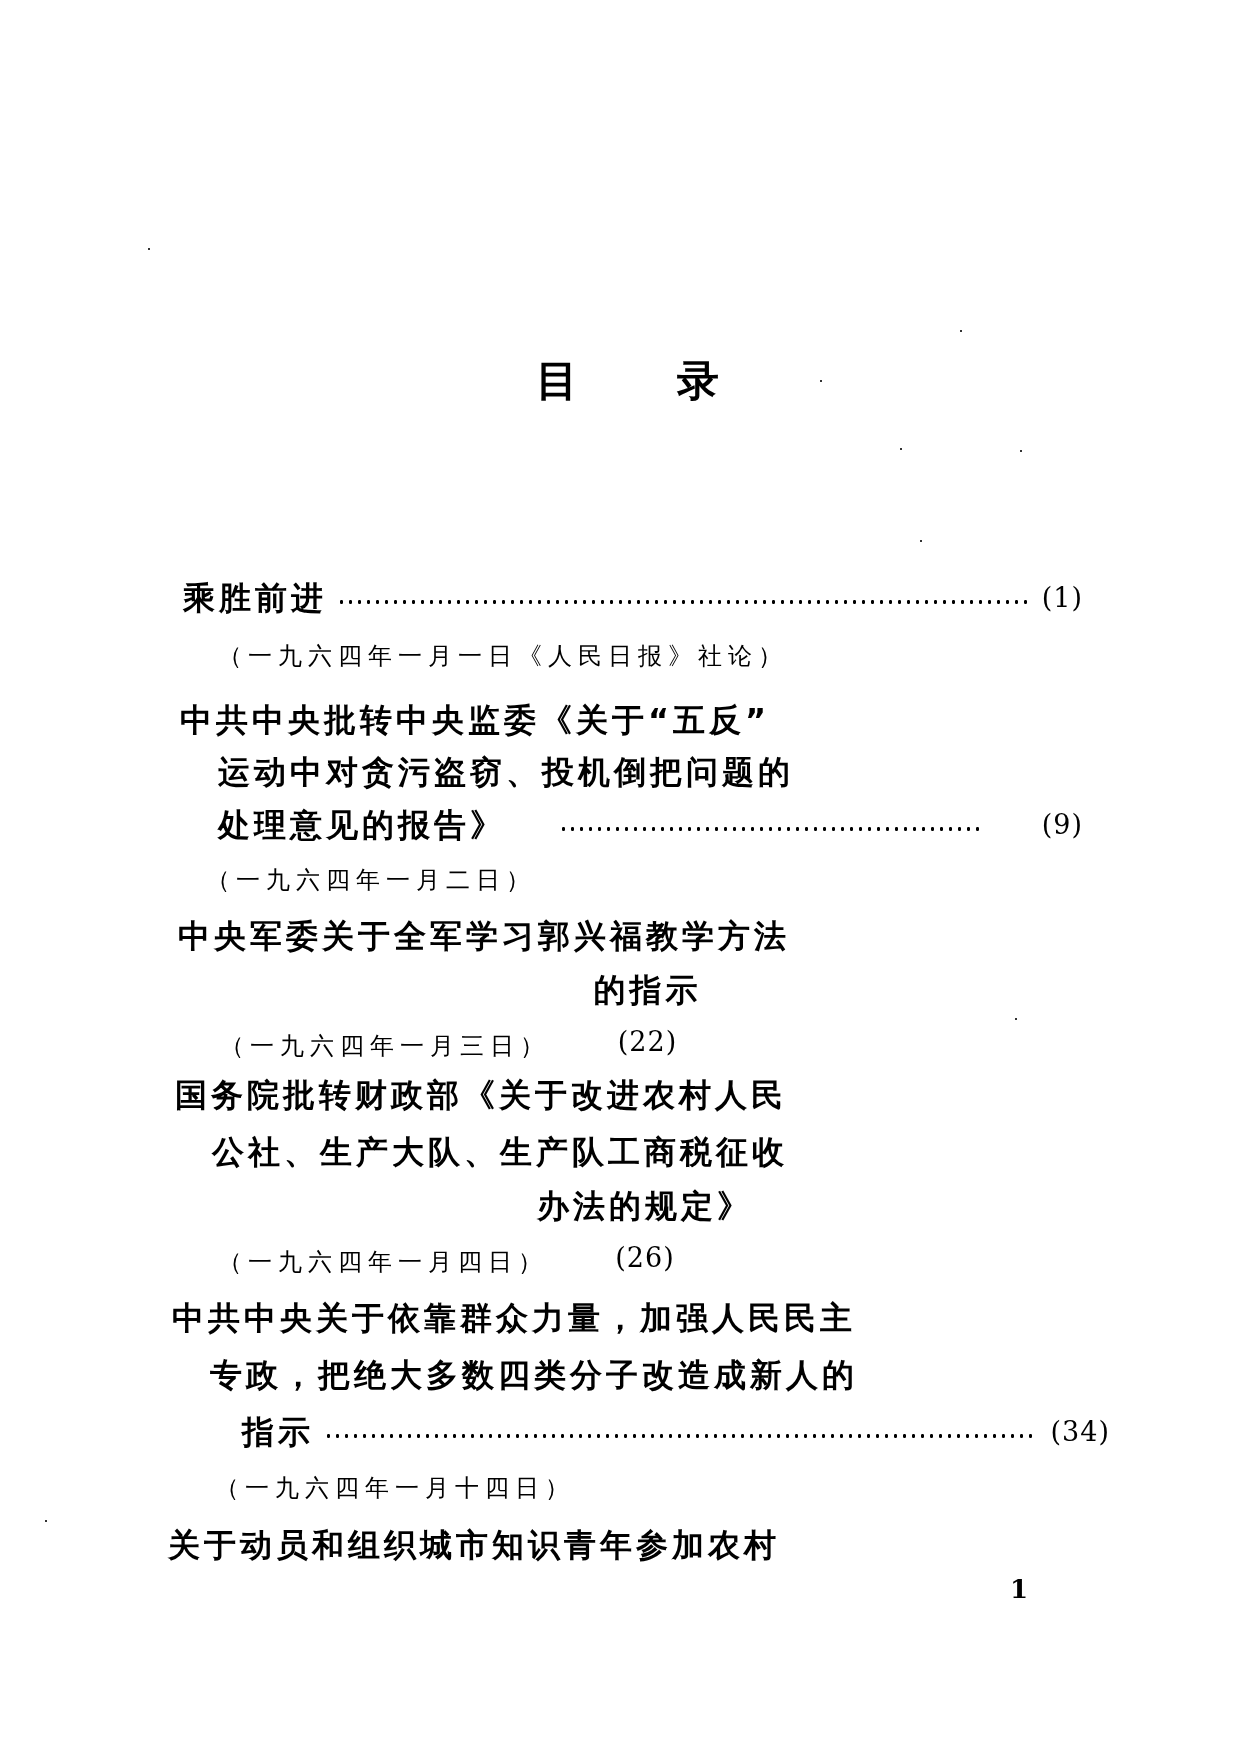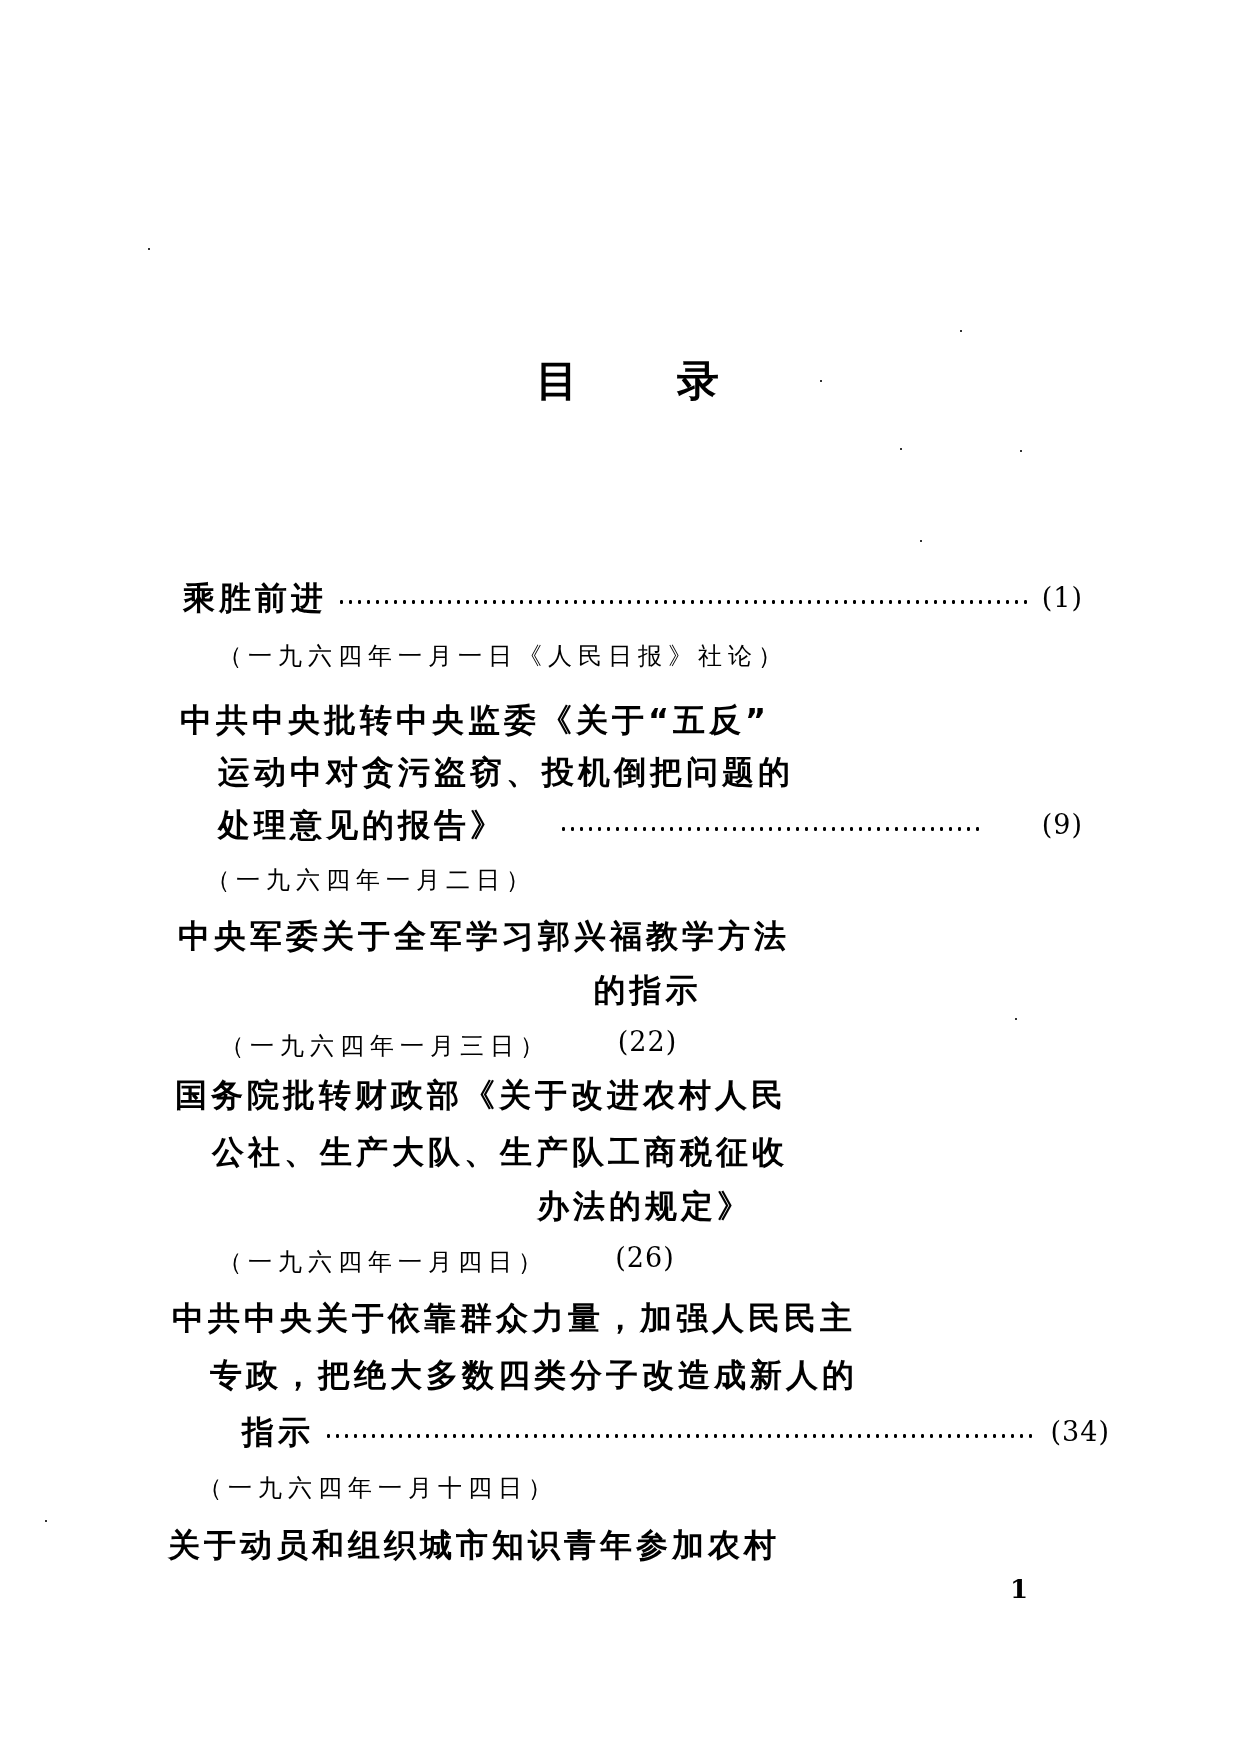--- a/index.html
+++ b/index.html
@@ -84,21 +84,21 @@
   </div>
   <div class="line date" style="left:218px; top:1246px;">（一九六四年一月四日）</div>
 
   <div class="line heading" style="left:210px; top:1355px;">专政，把绝大多数四类分子改造成新人的</div>
   <div class="line heading" style="left:172px; top:1298px;">中共中央关于依靠群众力量，加强人民民主</div>
   <div class="toc-row" style="left:198px; top:1412px; width:868px;margin-left:44px;">
     <span class="text">指示</span>
     <span class="leader"></span>
     <span class="pg">(34)</span>
   </div>
-  <div class="line date" style="left:198px; top:1472px;font-family:Liberation Serif, serif;">（一九六四年一月十四日）</div>
+  <div class="line date" style="left:215px; top:1472px;font-family:Liberation Serif, serif;">（一九六四年一月十四日）</div>
 
   <div class="line heading" style="left:168px; top:1525px;">关于动员和组织城市知识青年参加农村</div>
 
   <div class="page-number">1</div>
 
   <div class="speck" style="left:148px; top:248px;"></div>
   <div class="speck" style="left:960px; top:330px;"></div>
   <div class="speck" style="left:820px; top:380px;"></div>
   <div class="speck" style="left:900px; top:448px;"></div>
   <div class="speck" style="left:1020px; top:450px;"></div>

